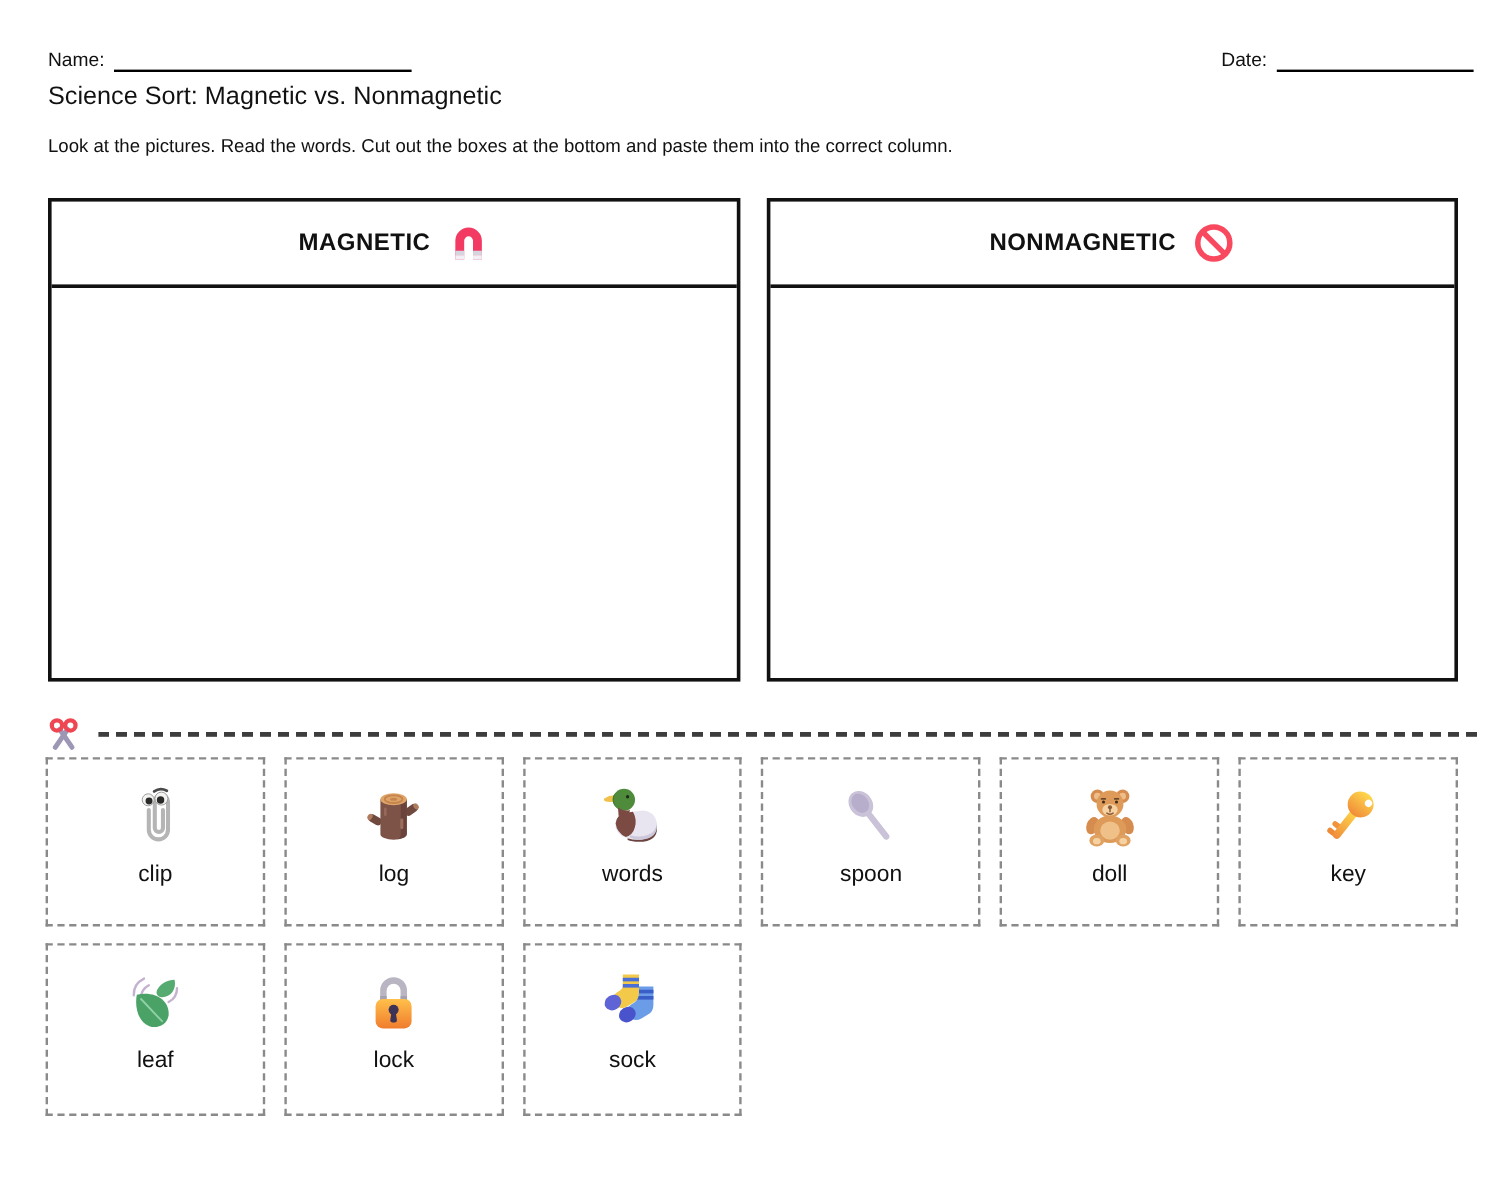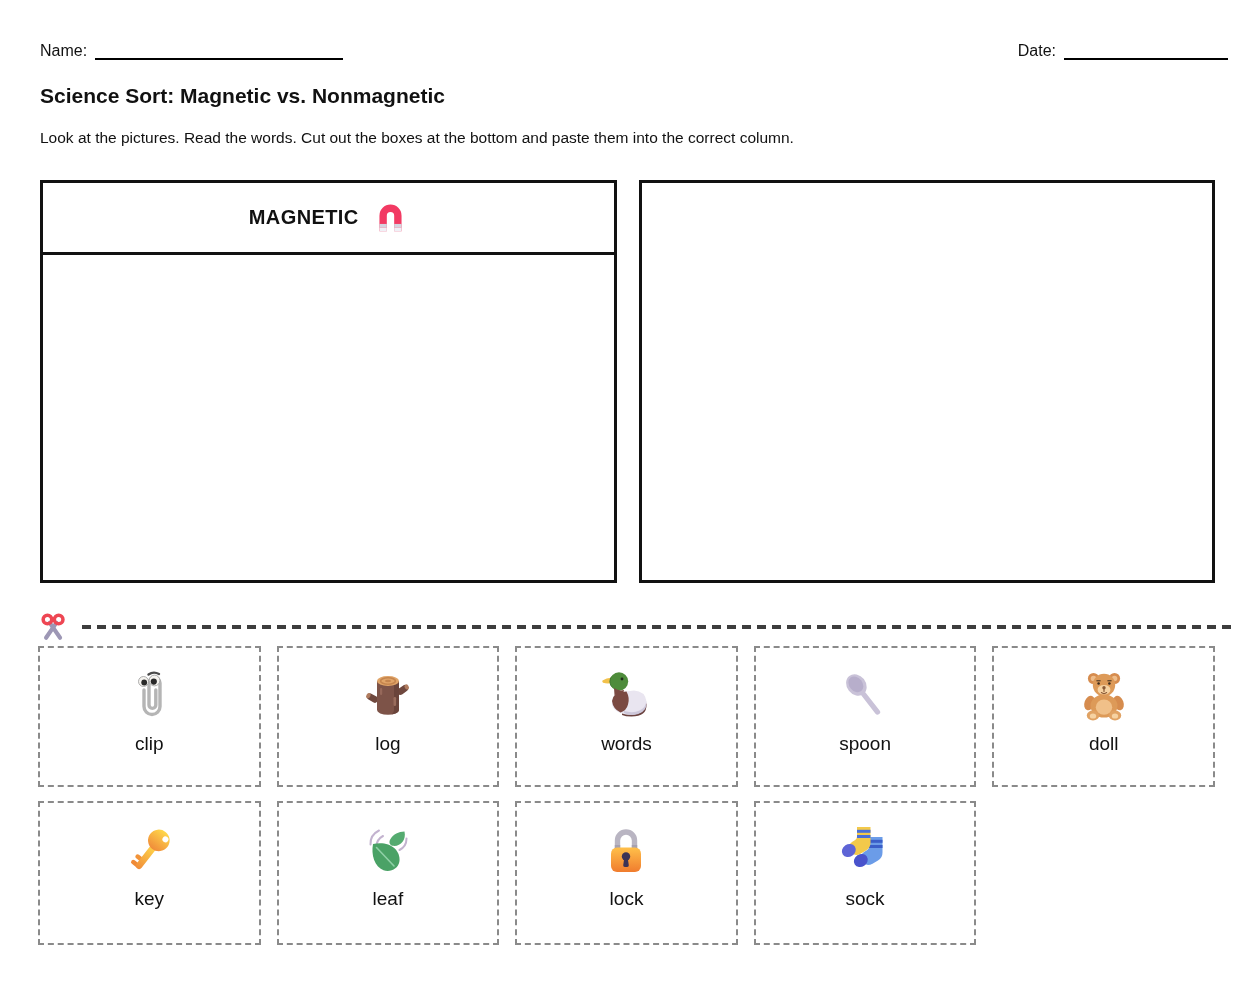--- a/index.html
+++ b/index.html
@@ -16,38 +16,38 @@
   .topbar {
     display: flex; justify-content: space-between; align-items: center;
     padding: 42px 28px 0 40px;
   }
   .field { display: flex; align-items: flex-end; font-size: 16px; }
   .field .lbl { white-space: nowrap; }
   .blank { display:inline-block; border-bottom: 2px solid #000; margin-left: 8px; height: 14px; }
   .blank.name { width: 248px; }
   .blank.date { width: 164px; }
   
-  .title { margin: 24px 40px 0 40px; font-size: 21px; font-weight: bold; }
+  .title { margin: 9px 40px 0 40px; font-size: 21px; font-weight: normal; }
   .instructions { margin: 21px 40px 0 40px; font-size: 15.5px; }
   
   .columns { display: flex; gap: 22px; margin: 33px 41px 16px 40px; }
   .colbox { flex: 1; height: 403px; border: 3px solid #111; background:#fff; display:flex; flex-direction:column; }
   .colhead {
     height: 72px; border-bottom: 3px solid #111;
     display: flex; align-items: center; justify-content: center; gap: 14px;
   }
   .colhead .coltitle { font-size: 20px; font-weight: bold; letter-spacing: 0.4px; }
   .coldrop { flex: 1; }
   
   .cutline { display: flex; align-items: center; margin: 29px 24px 0 40px; height: 30px; }
   .dashes { flex: 1; height: 4px; margin-left: 14px;
     background: repeating-linear-gradient(90deg, #3d3d3d 0 9px, transparent 9px 15px); }
   
   .cards {
-    display: grid; grid-template-columns: repeat(5, 1fr); grid-template-rows: 141px 144px;
+    display: grid; grid-template-columns: repeat(6, 1fr); grid-template-rows: 141px 144px;
     column-gap: 16px; row-gap: 14px; margin: 4px 41px 0 38px;
   }
   .card {
     border: 2px dashed #8a8a8a; background: #fff;
     display: flex; flex-direction: column; align-items: center;
     padding-top: 20px;
   }
   .card .emoji { width: 56px; height: 56px; }
   .card .cardlabel { margin-top: 9px; font-size: 19px; color:#111; }
   svg { display:block; }
@@ -83,20 +83,29 @@
             <rect x="7" y="30" width="8" height="4" fill="#f0f0f6"></rect>
             <rect x="23" y="26" width="8" height="4" fill="#d5d4df"></rect>
             <rect x="23" y="30" width="8" height="4" fill="#f0f0f6"></rect>
           </svg>
         </span>
       </div>
       <div class="coldrop"></div>
     </div>
 
     <div class="colbox">
+      <div class="colhead">
+        <span class="coltitle">NONMAGNETIC</span>
+        <span>
+          <svg width="35" height="35" viewBox="0 0 38 38">
+            <circle cx="19" cy="19" r="14.5" fill="none" stroke="#f8495f" stroke-width="5"></circle>
+            <line x1="9.6" y1="9.6" x2="28.4" y2="28.4" stroke="#f8495f" stroke-width="5"></line>
+          </svg>
+        </span>
+      </div>
       <div class="coldrop"></div>
     </div>
 
   </div>
 
   <div class="cutline">
     <span>
       <svg width="28" height="30" viewBox="0 0 30 32">
         <line x1="10.5" y1="11.5" x2="21.5" y2="27.5" stroke="#9d97b5" stroke-width="4.4" stroke-linecap="round"></line>
         <line x1="17.5" y1="11.5" x2="6.5" y2="27.5" stroke="#9d97b5" stroke-width="4.4" stroke-linecap="round"></line>

